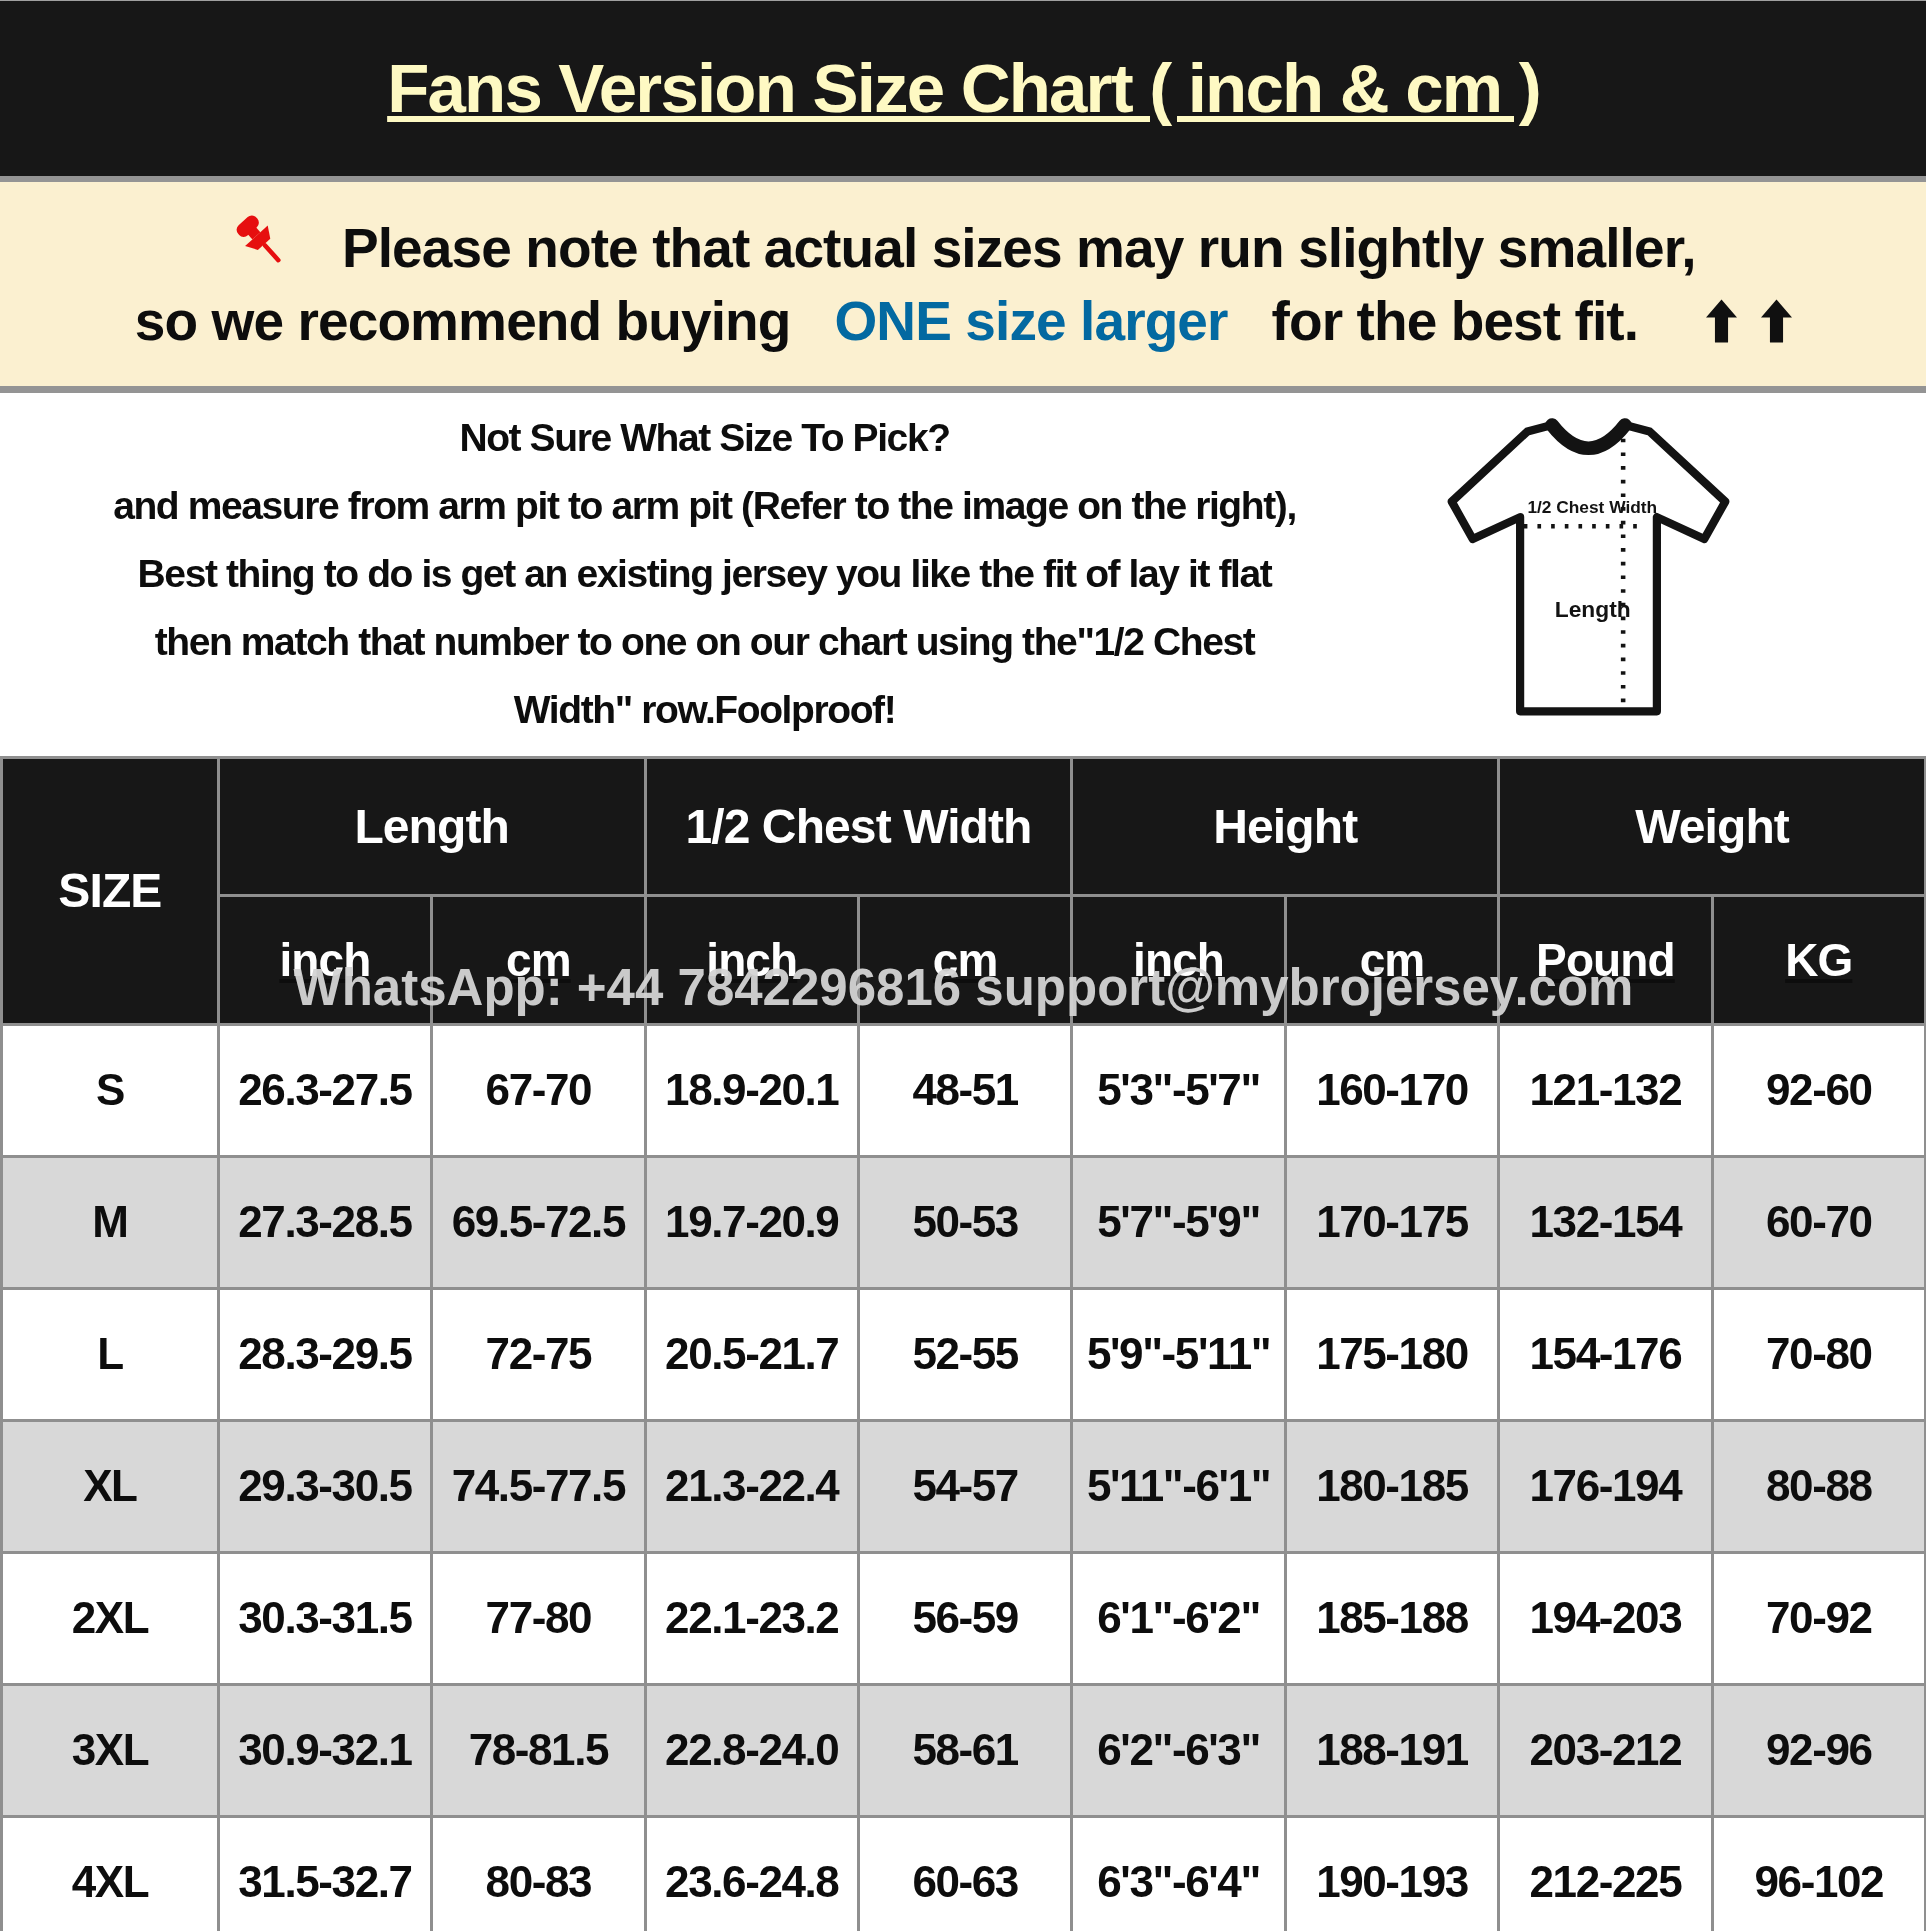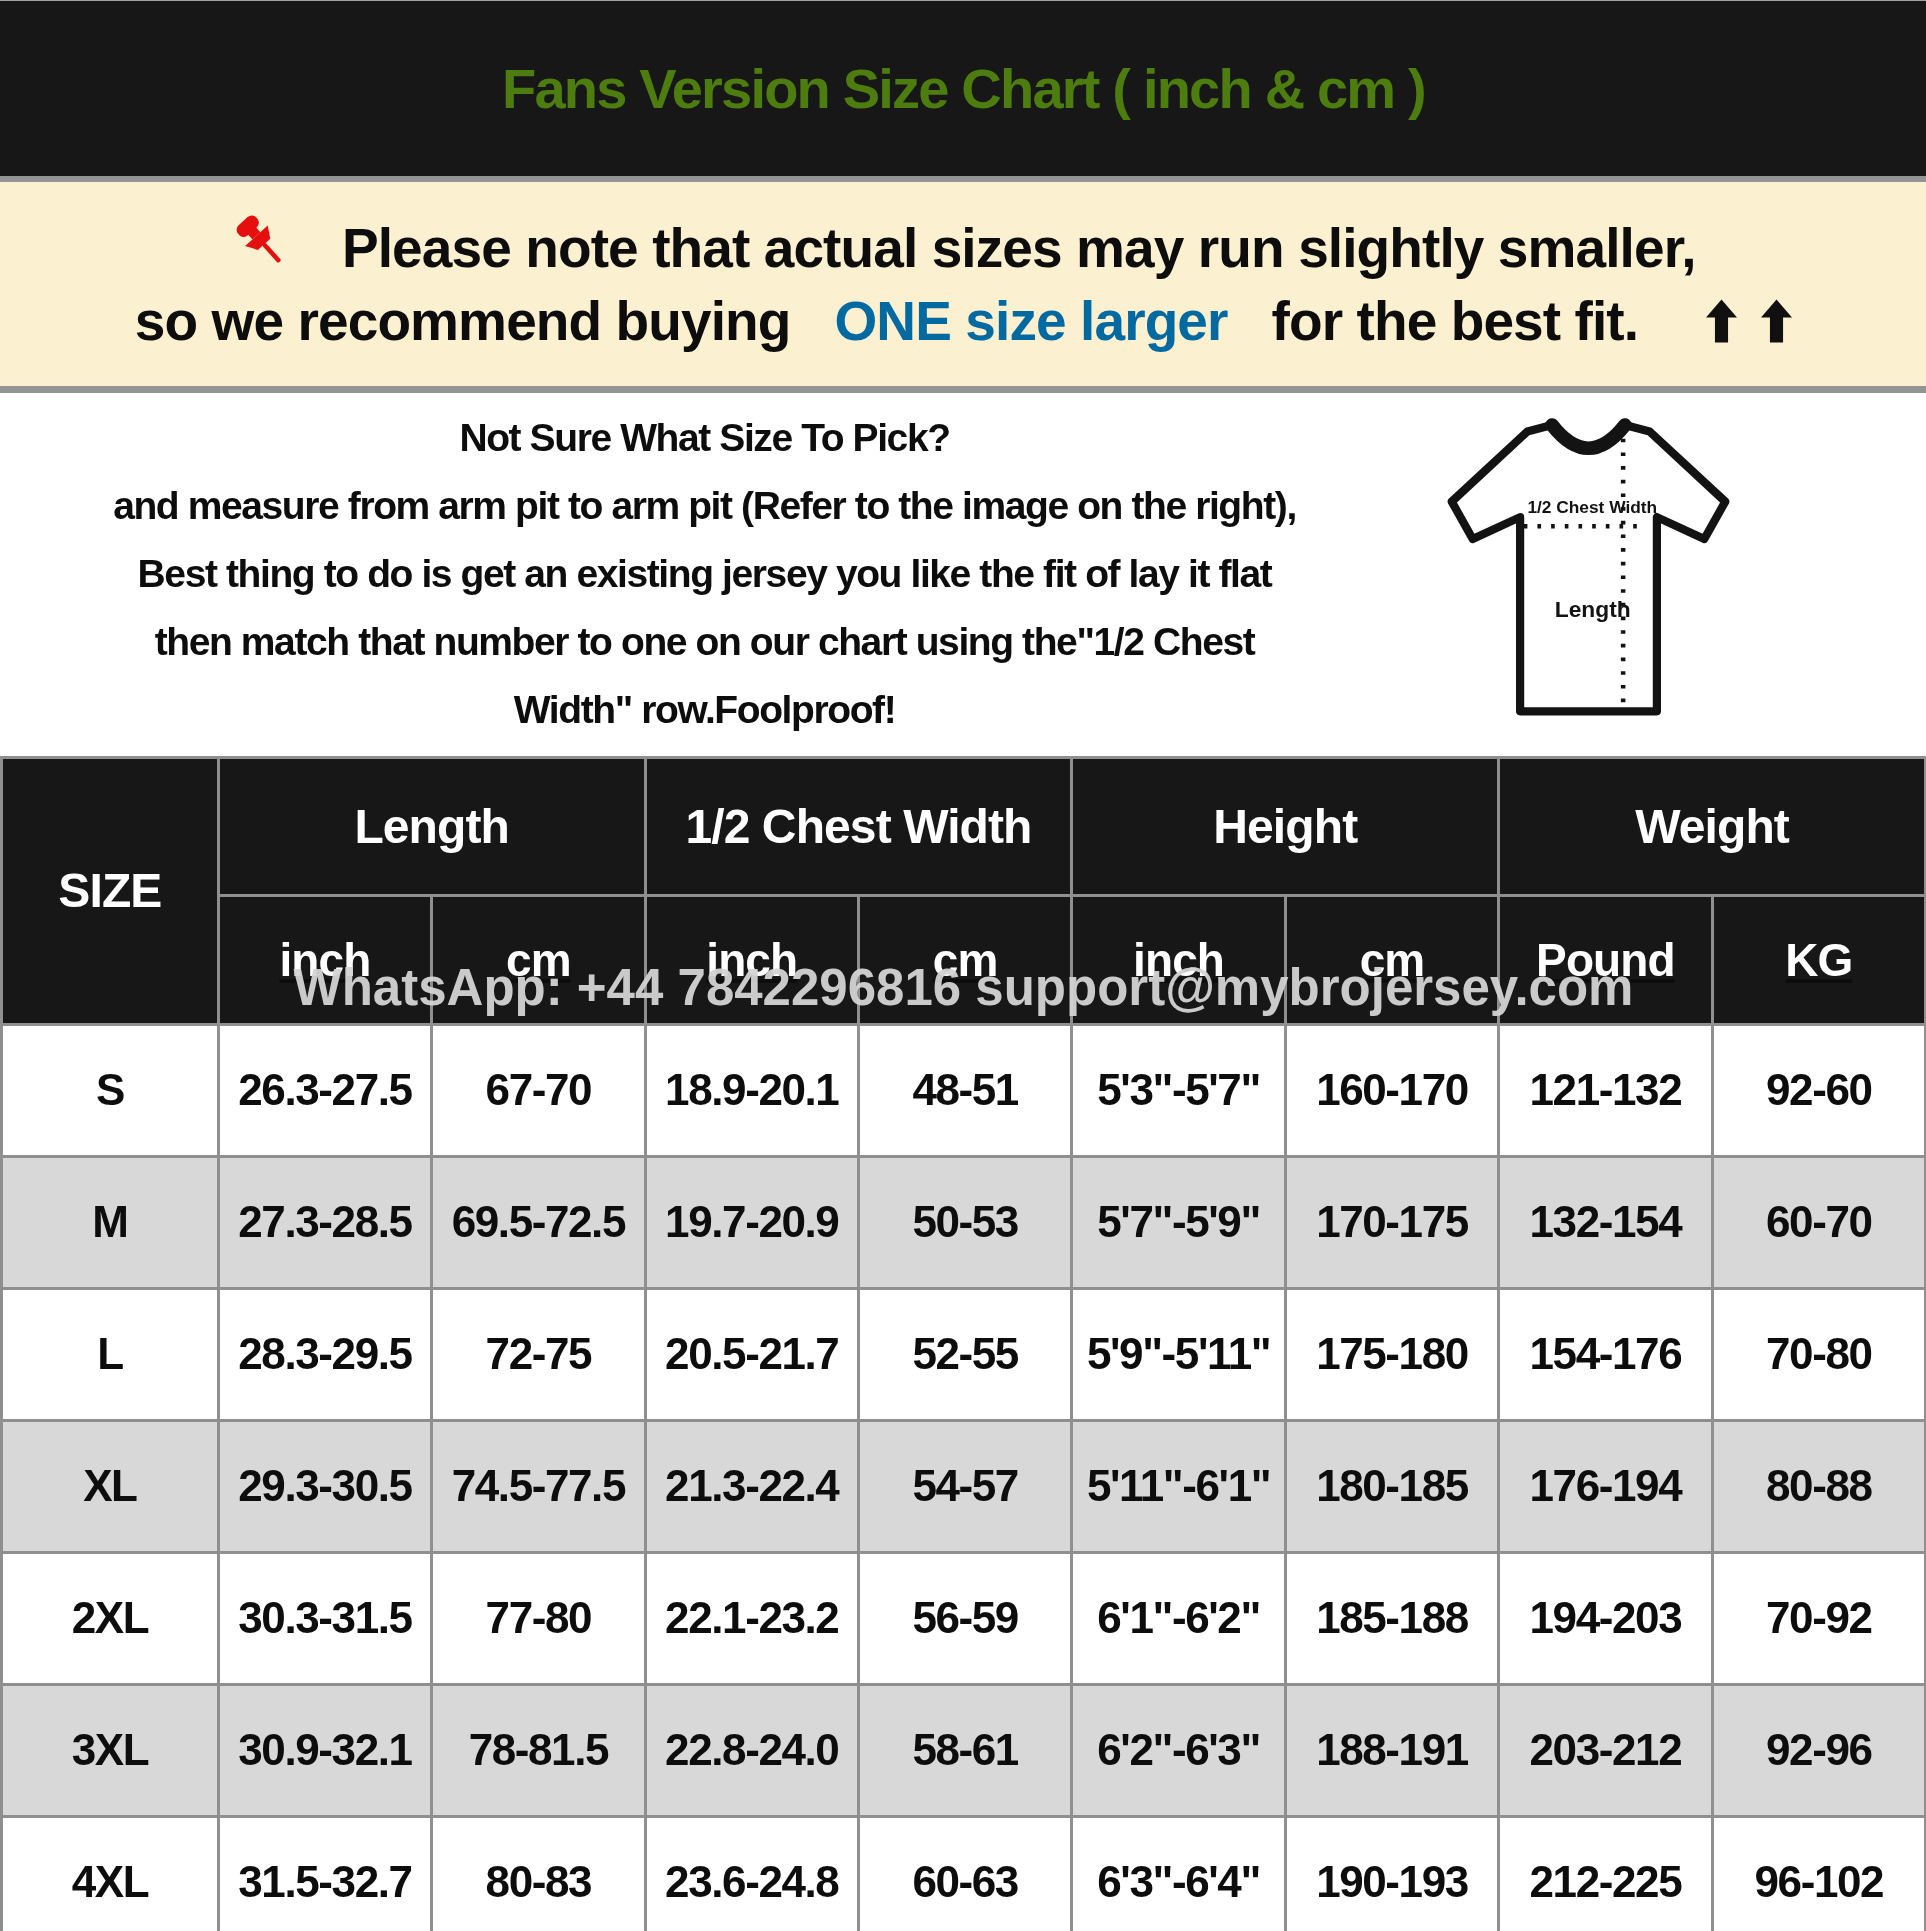--- a/index.html
+++ b/index.html
@@ -11,21 +11,21 @@
     overflow:hidden;
     border-top:1.8px solid #a0a0a0;
     box-sizing:border-box;
   }
   
   .title-bar{
     height:175px;background:#171717;
     display:flex;align-items:center;justify-content:center;
   }
   .title-bar .title{
-    color:#4d7c0f;font-size:56px;letter-spacing:-1.8px;white-space:nowrap;
+    color:#fef9c3;font-size:69px;letter-spacing:-1.8px;white-space:nowrap;text-decoration:underline;
   }
   .divider{height:6.4px;background:#949494;}
   
   .notice{
     height:204px;background:#fbf0d0;
     display:flex;flex-direction:column;align-items:center;justify-content:center;
     gap:9.2px;
   }
   .notice-line{
     display:flex;align-items:center;justify-content:center;

